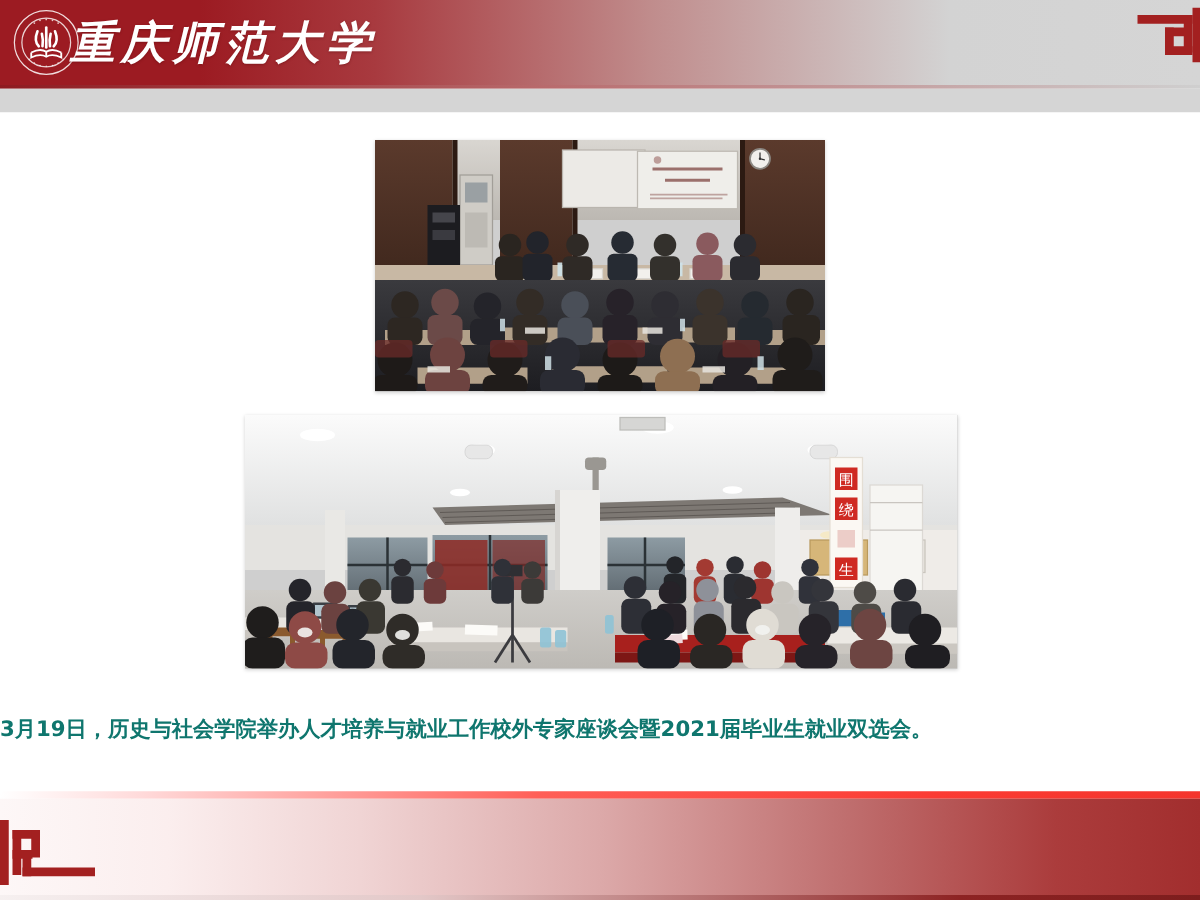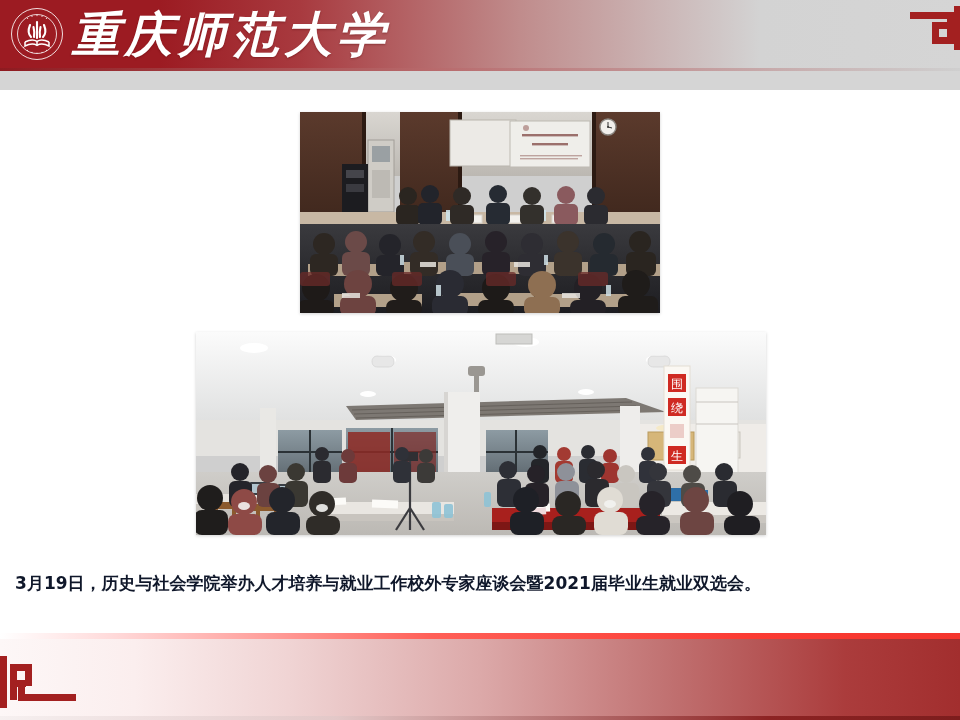--- a/index.html
+++ b/index.html
@@ -78,27 +78,27 @@
     height: 40px;
     border: 1px solid rgba(255,255,255,0.8);
     border-radius: 50%;
     box-sizing: border-box;
   }
   .seal svg { position: absolute; left: 0; top: 0; }
 
   
   .univ-name {
     position: absolute;
-    left: 72px;
+    left: 56px;
     top: 6px;
     height: 56px;
     line-height: 56px;
     color: #ffffff;
     font-family: "DejaVu Serif", "Liberation Serif", serif;
-    font-size: 48px;
+    font-size: 36px;
     font-weight: 700;
     letter-spacing: 5px;
     font-style: italic;
     white-space: nowrap;
     text-shadow: 0 1px 2px rgba(90,10,14,0.45);
   }
 
   
   .ornament-tr {
     position: absolute;
@@ -145,25 +145,25 @@
     height: 203px;
   }
   .photo svg { display: block; width: 100%; height: 100%; }
 
   
   .caption {
     position: absolute;
     left: 0;
     top: 572px;
     width: 776px;
-    text-align: center;
+    text-align: left;
     font-family: "DejaVu Sans", "Liberation Sans", sans-serif;
     font-size: 17px;
     font-weight: 700;
-    color: #0f172a;
+    color: #0f766e;
     letter-spacing: 0px;
     white-space: nowrap;
   }
 
   
   .footer-redline {
     position: absolute;
     left: 0;
     top: 633px;
     width: 960px;

